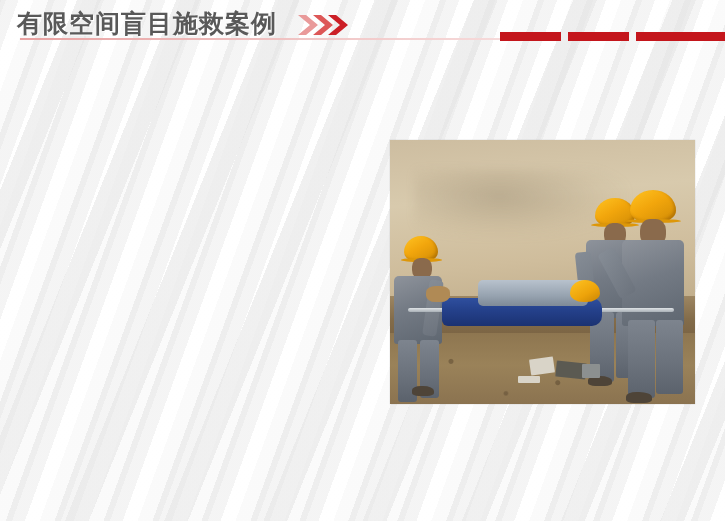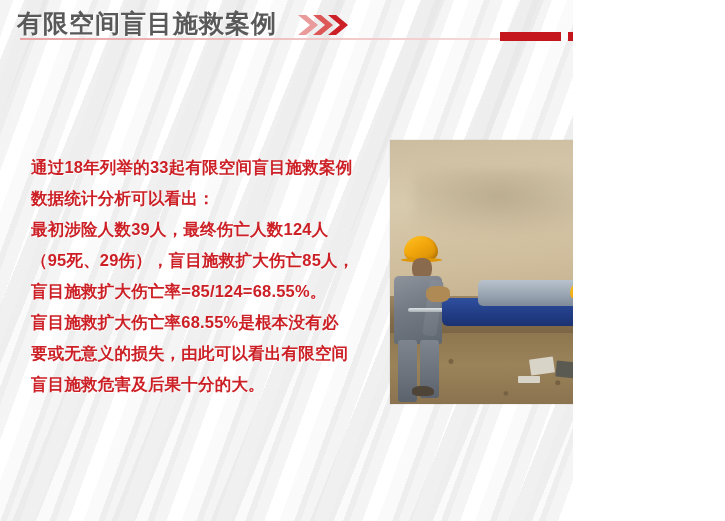--- a/index.html
+++ b/index.html
@@ -10,21 +10,21 @@
   body {
     width: 725px;
     height: 521px;
     overflow: hidden;
     font-family: "Liberation Sans", "DejaVu Sans", sans-serif;
     background: #ffffff;
   }
 
   .slide {
     position: relative;
-    width: 573px;
+    width: 725px;
     height: 521px;
     background-color: #fdfdfd;
     overflow: hidden;
   }
 
   
   .bg-stripes {
     position: absolute;
     inset: 0;
     background-image: repeating-linear-gradient(
@@ -271,30 +271,20 @@
 
     <div class="title-rule"></div>
 
     <div class="topbars">
       <div class="topbar b1"></div>
       <div class="topbar b2"></div>
       <div class="topbar b3"></div>
     </div>
   </div>
 
-  <div class="body-text">
-    <div class="line">通过18年列举的33起有限空间盲目施救案例</div>
-    <div class="line">数据统计分析可以看出：</div>
-    <div class="line">最初涉险人数39人，最终伤亡人数124人</div>
-    <div class="line">（95死、29伤），盲目施救扩大伤亡85人，</div>
-    <div class="line">盲目施救扩大伤亡率=85/124=68.55%。</div>
-    <div class="line">盲目施救扩大伤亡率68.55%是根本没有必</div>
-    <div class="line">要或无意义的损失，由此可以看出有限空间</div>
-    <div class="line">盲目施救危害及后果十分的大。</div>
-  </div>
 
   <div class="photo" title="有限空间事故现场救援照片">
 
     <div class="ph-wall"></div>
     <div class="ph-base"></div>
     <div class="ph-ground"></div>
 
     <div class="worker blur-soft">
       <div class="helmet" style="left:14px; top:96px; width:34px; height:26px;"></div>
       <div class="helmet-brim" style="left:11px; top:118px; width:41px;"></div>

